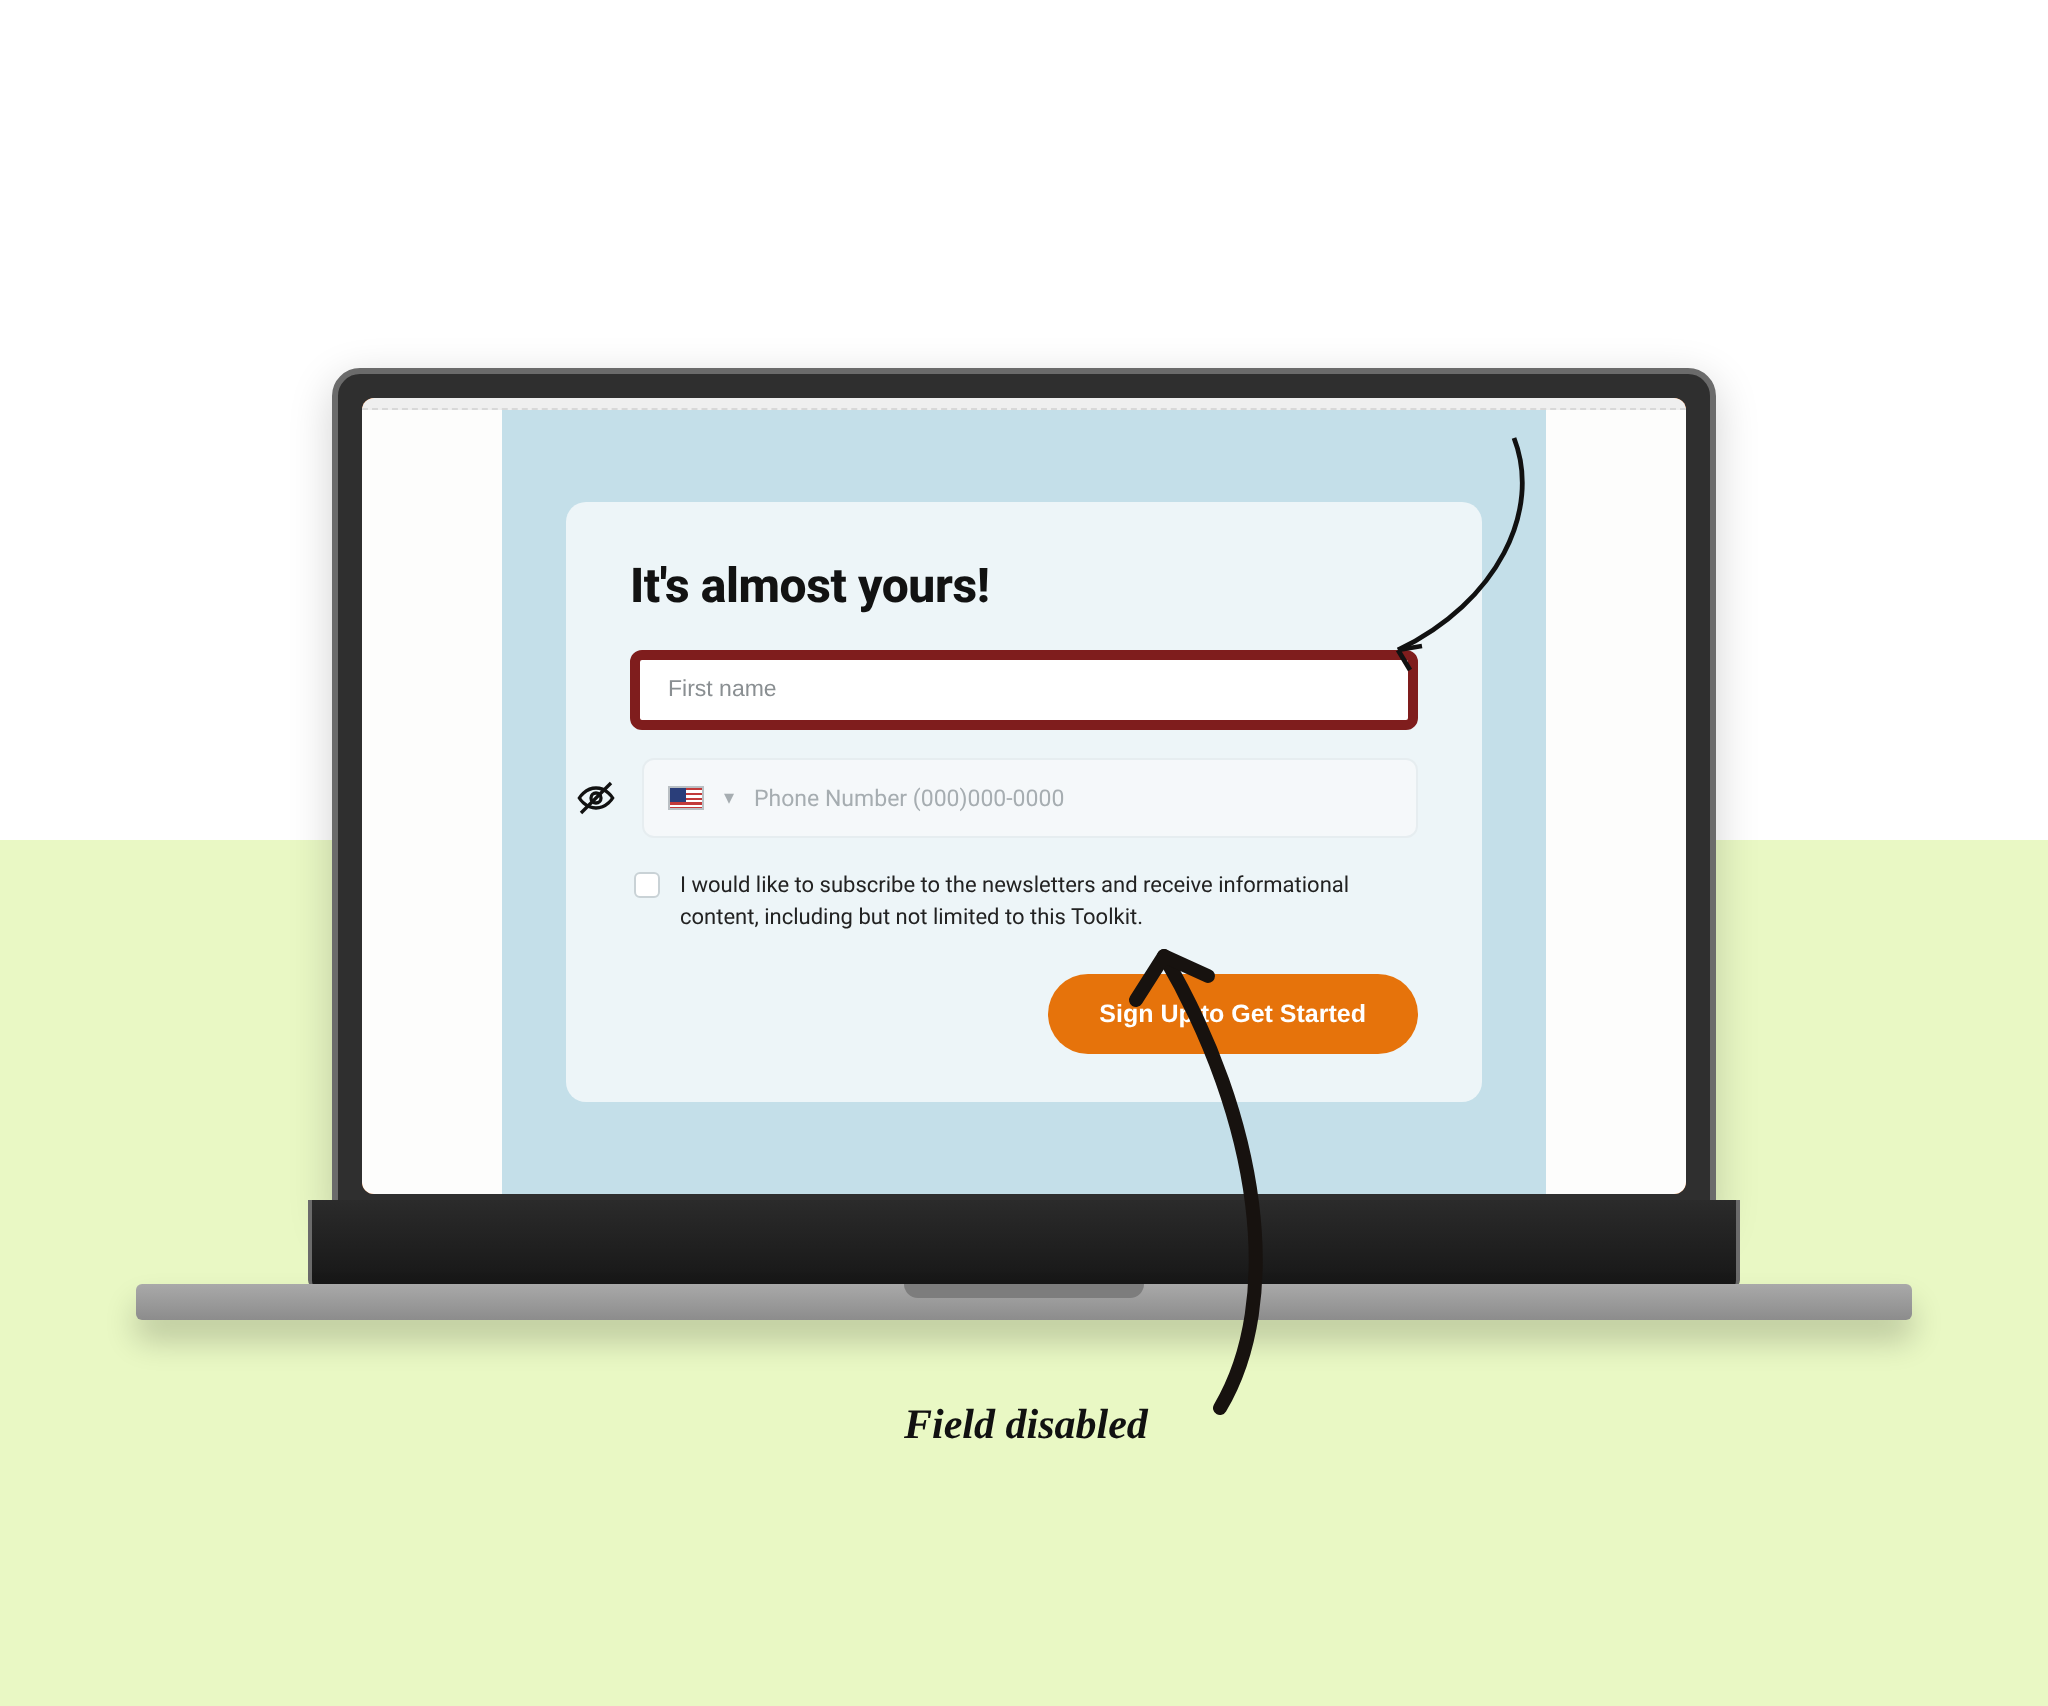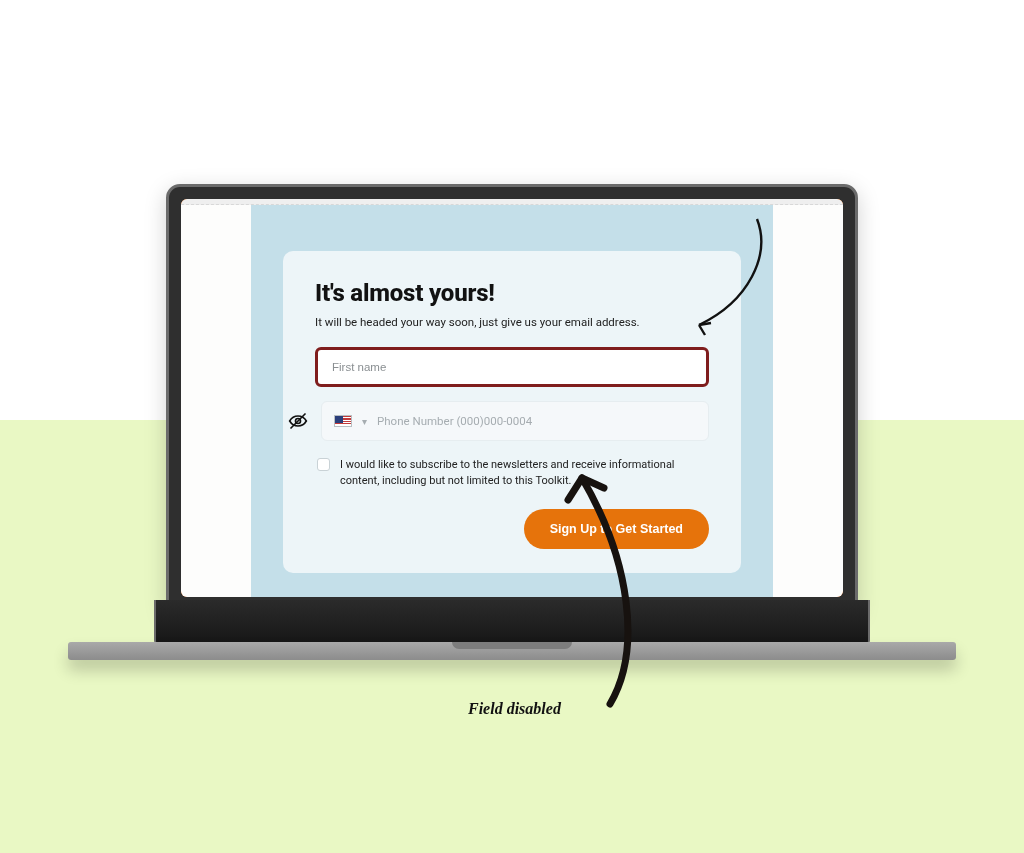--- a/index.html
+++ b/index.html
@@ -32,21 +32,21 @@
   .page-inner {
     margin: 0 70px; height: 100%; background: #c4dfe9; padding: 10px 32px 0 32px;
   }
   .card {
     background: #edf5f8; border-radius: 10px; padding: 28px 32px 24px 32px; margin-top: 36px; position: relative;
   }
   .title { font-size: 24px; font-weight: 800; color: #121212; letter-spacing: -0.2px; }
   .subtitle { margin-top: 8px; font-size: 11.5px; color: #222; }
   .row { display: flex; gap: 14px; margin-top: 18px; }
   .field {
-    flex: 1; background: #fff; border: 3px solid #7f1d1d; border-radius: 6px;
+    flex: 1; background: #fff; border: 5px solid #7f1d1d; border-radius: 6px;
     height: 40px; display: flex; align-items: center; padding: 0 14px;
     font-size: 11.5px; color: #8a8f92;
   }
   .field input {
     border: none; outline: none; width: 100%; font-size: 11.5px; color: #222; background: transparent;
   }
   .field input::placeholder { color: #8a8f92; }
   .phone-row { display:flex; align-items:center; gap: 12px; margin-top: 14px; }
   .hide-icon {
     width: 22px; height: 22px; flex: 0 0 22px; display:flex; align-items:center; justify-content:center;
@@ -90,42 +90,41 @@
     border-radius: 3px;
     box-shadow: 0 10px 16px rgba(0,0,0,0.2);
   }
   .notch {
     position:absolute; top:458px; left:50%; transform:translateX(-50%);
     width: 120px; height: 7px; background:#7d7d7d; border-bottom-left-radius: 10px; border-bottom-right-radius: 10px;
   }
 
   
   .annotation-label {
-    position: absolute; left: 468px; top: 700px; font-family: "Comic Sans MS", "Segoe Script", cursive;
-    font-size: 16px; font-style: italic; font-weight: 600; color: #111;
+    position: absolute; left: 452px; top: 700px; font-family: "Comic Sans MS", "Segoe Script", cursive;
+    font-size: 21px; font-style: italic; font-weight: 600; color: #111;
   }
   .arrow1 { position:absolute; left: 679px; top: 215px; }
   .arrow2 { position:absolute; left: 552px; top: 460px; }
 </style>
 </head>
 <body>
 
 <div class="canvas">
   <div class="bg-lower"></div>
 
   <div class="laptop">
     <div class="screen-outer">
       <div class="screen-inner">
         <div class="browser-bar"></div>
         <div class="page">
           <div class="page-inner">
             <div class="card">
 
               <h1 class="title">It's almost yours!</h1>
-              <p class="subtitle">It will be headed your way soon, just give us your email address.</p>
 
               <div class="row">
                 <div class="field">
                   <input type="text" placeholder="First name" style="">
                 </div>
               </div>
 
 
               <div class="phone-row">
                 <span class="hide-icon">
@@ -134,21 +133,21 @@
                     <circle cx="12" cy="12" r="3"></circle>
                     <line x1="3" y1="21" x2="21" y2="3"></line>
                   </svg>
                 </span>
                 <div class="phone-field">
                   <span class="flag">
                     <span class="stripes"></span>
                       <span class="canton"></span>
                   </span>
                   <span class="chev">▾</span>
-                  <span>Phone Number (000)000-0004</span>
+                  <span>Phone Number (000)000-0000</span>
                 </div>
               </div>
 
               <div class="checkbox-row">
                 <span class="cb"></span>
                 <span class="cb-label">I would like to subscribe to the newsletters and receive informational content, including but not limited to this Toolkit.</span>
               </div>
 
               <div class="cta-row">
                 <button class="cta">Sign Up to Get Started</button>

